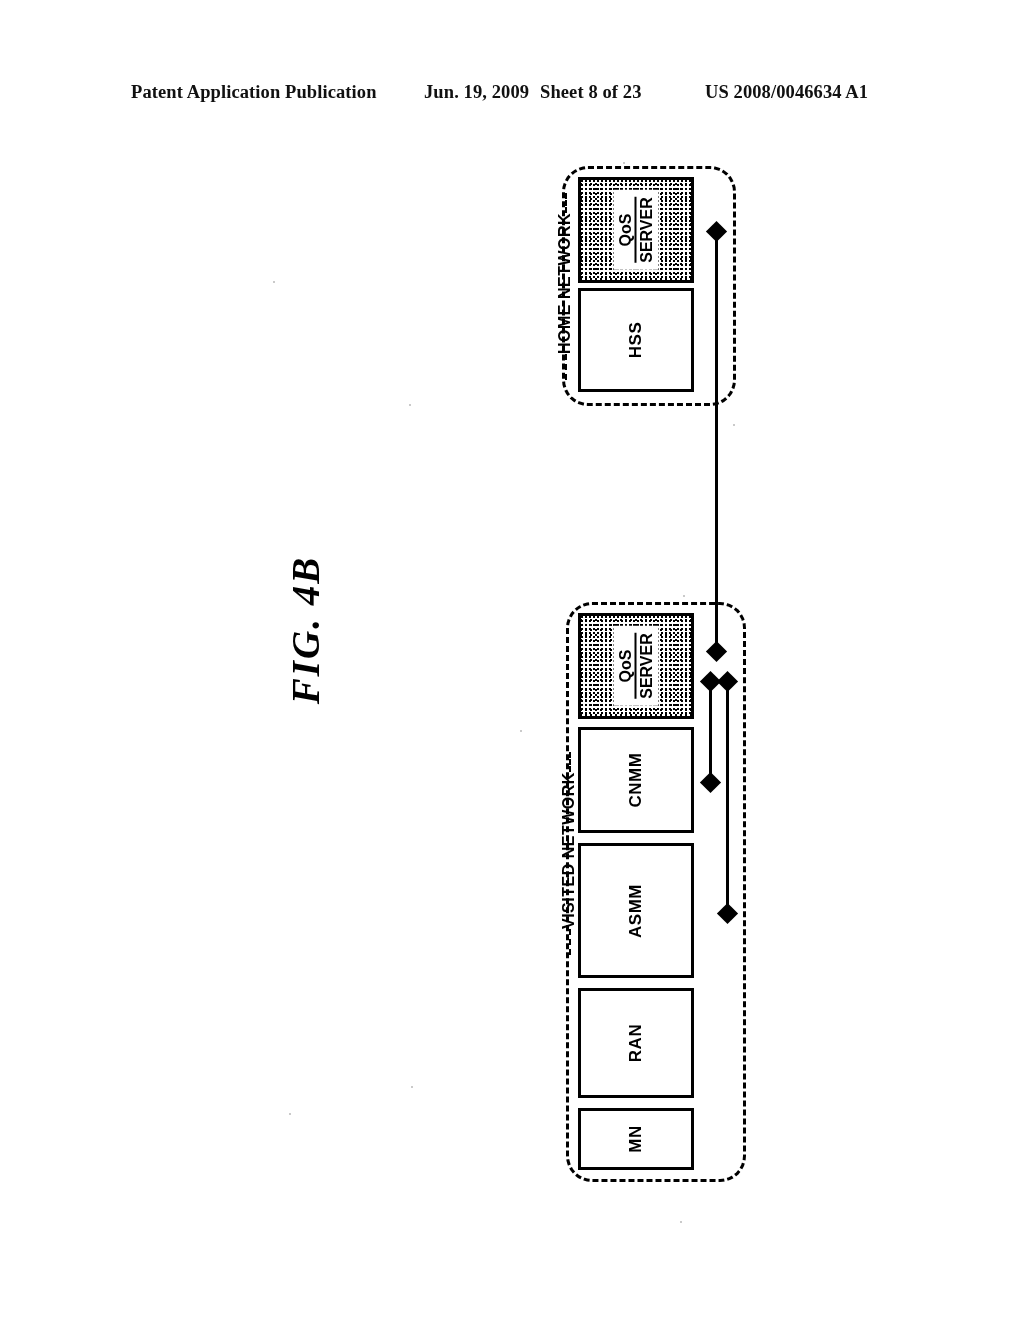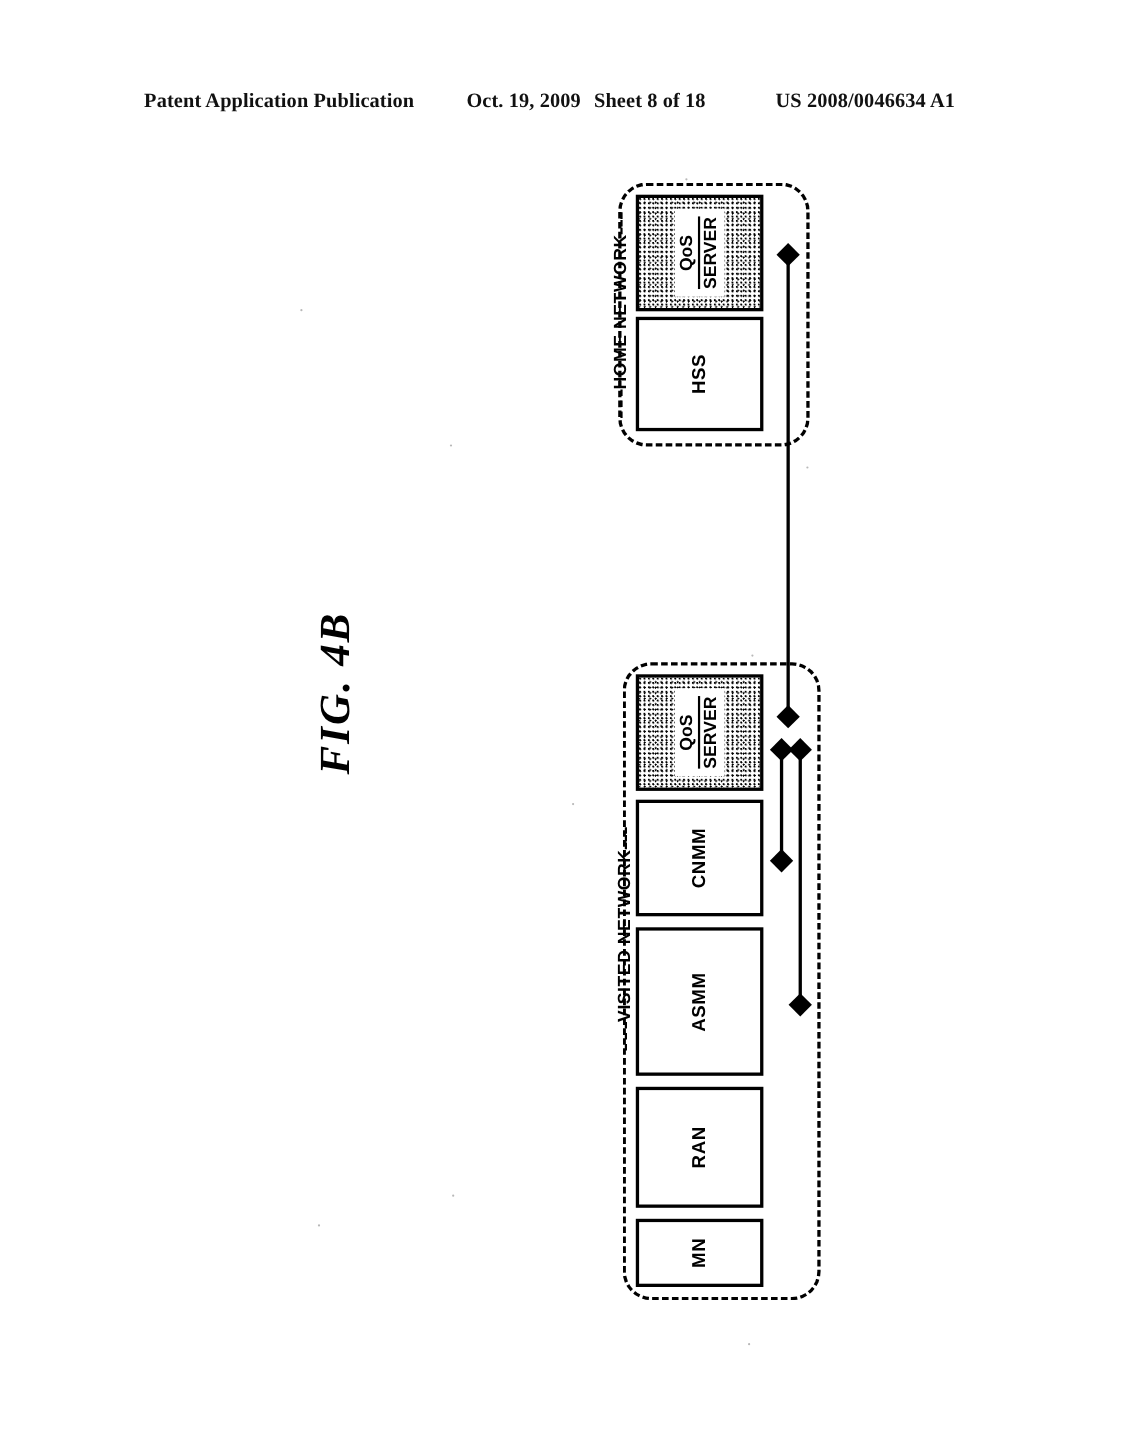--- a/index.html
+++ b/index.html
@@ -204,22 +204,22 @@
     width: 2px;
     height: 2px;
     border-radius: 50%;
   }
 </style>
 </head>
 <body>
 
 <div id="page-header">
   <div class="hdr-item" id="hdr-pub">Patent Application Publication</div>
-  <div class="hdr-item" id="hdr-date">Oct. 19, 2009</div>
-  <div class="hdr-item" id="hdr-sheet">Sheet 8 of 18</div>
+  <div class="hdr-item" id="hdr-date">Jun. 19, 2009</div>
+  <div class="hdr-item" id="hdr-sheet">Sheet 8 of 23</div>
   <div class="hdr-item" id="hdr-num">US 2008/0046634 A1</div>
 </div>
 
 <div id="fig-label">
   <span class="fig-text">FIG. 4B</span>
 </div>
 
 <div id="diagram">
 
   <div class="network-group" id="home-network-group"></div>

